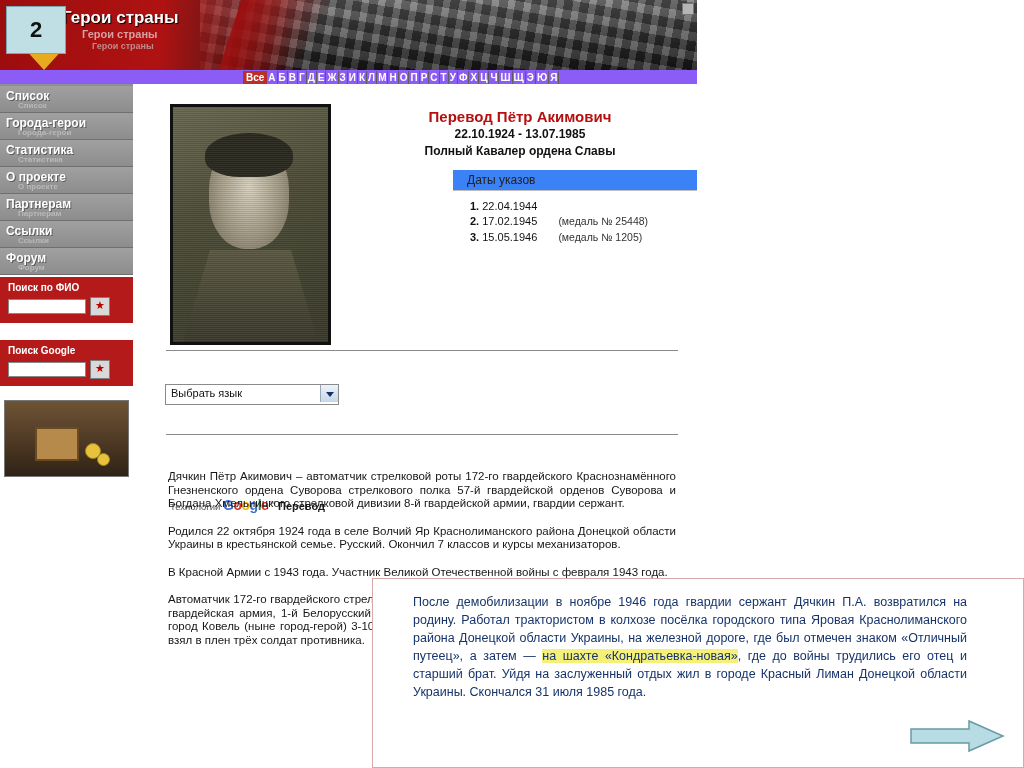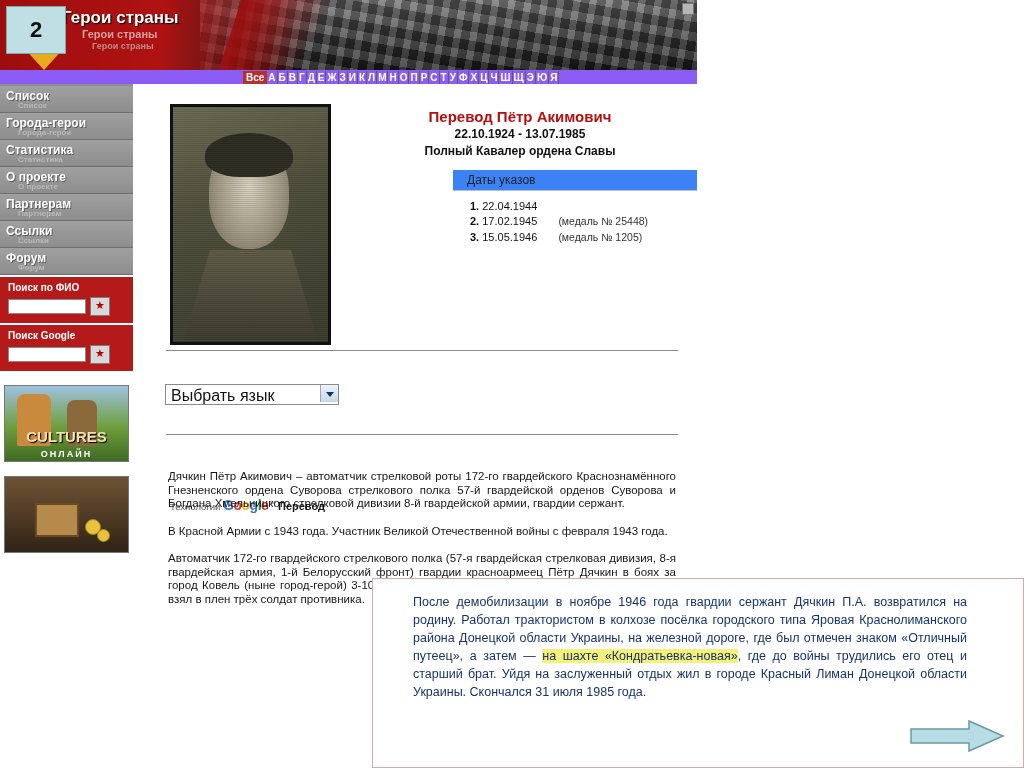--- a/index.html
+++ b/index.html
@@ -169,21 +169,21 @@
     font-size: 8px;
     font-weight: bold;
   }
 
   .search-block {
     width: 133px;
     background: #b51a1a;
     padding: 3px 0 7px 0;
     margin-top: 2px;
   }
-  .search-block.second { margin-top: 2px; }
+  .search-block.second { margin-top: 17px; }
   .search-title {
     color: #ffffff;
     font-size: 10px;
     font-weight: bold;
     padding: 2px 0 4px 8px;
   }
   .search-row {
     display: flex;
     align-items: center;
     padding-left: 8px;
@@ -357,21 +357,21 @@
   .decree-num { font-weight: bold; }
   .decree-note { color: #333; font-size: 10.5px; }
 
   
   .translate-select {
     position: absolute;
     left: 25px; top: 292px;
     width: 172px; height: 19px;
     border: 1px solid #8a8a8a;
     background: #ffffff;
-    font-size: 16px;
+    font-size: 11px;
     color: #111;
   }
   .translate-select .txt {
     position: absolute; left: 5px; top: 2px;
   }
   .translate-select .arrowbox {
     position: absolute; right: 0; top: 0;
     width: 17px; height: 17px;
     background: linear-gradient(180deg, #eef3fb 0%, #c6d6ea 100%);
     border-left: 1px solid #9aa7b6;
@@ -557,26 +557,20 @@
       </div>
 
       <div class="search-block second">
         <div class="search-title">Поиск Google</div>
         <div class="search-row">
           <input class="search-input" type="text" placeholder="" style="">
           <div class="search-btn">★</div>
         </div>
       </div>
 
-      <div class="ad ad1">
-        <div class="fig"></div>
-        <div class="fig2"></div>
-        <div class="t1">CULTURES</div>
-        <div class="t2">ОНЛАЙН</div>
-      </div>
 
       <div class="ad ad2">
         <div class="box"></div>
         <div class="coin"></div>
         <div class="coin2"></div>
       </div>
     </div>
 
     <div class="content">
 
@@ -620,20 +614,21 @@
       <div class="powered">
         <span>Технологии</span>
         <span class="g-logo"><span class="g1">G</span><span class="g2">o</span><span class="g3">o</span><span class="g4">g</span><span class="g5">l</span><span class="g6">e</span></span><span style="font-size:7px;vertical-align:super;">™</span>
         <span class="perevod">Перевод</span>
       </div>
 
       <div class="hr2"></div>
 
       <div class="body-text">
         <p>Дячкин Пётр Акимович – автоматчик стрелковой роты 172-го гвардейского Краснознамённого Гнезненского ордена Суворова стрелкового полка 57-й гвардейской орденов Суворова и Богдана Хмельницкого стрелковой дивизии 8-й гвардейской армии, гвардии сержант.</p>
+        <p>Родился 22 октября 1924 года в селе Волчий Яр Краснолиманского района Донецкой области Украины в крестьянской семье. Русский. Окончил 7 классов и курсы механизаторов.</p>
         <p>В Красной Армии с 1943 года. Участник Великой Отечественной войны с февраля 1943 года.</p>
         <p>Автоматчик 172-го гвардейского стрелкового полка (57-я гвардейская стрелковая дивизия, 8-я гвардейская армия, 1-й Белорусский фронт) гвардии красноармеец Пётр Дячкин в боях за город Ковель (ныне город-герой) 3-10 апреля 1944 года уничтожил несколько гитлеровцев и взял в плен трёх солдат противника.</p>
       </div>
 
     </div>
   </div>
 
   <div class="callout">
     <div class="callout-text">
       <p><span>После демобилизации в ноябре 1946 года гвардии сержант Дячкин П.А. возвратился на родину. Работал трактористом в колхозе посёлка городского типа Яровая Краснолиманского района Донецкой области Украины, на железной дороге, где был отмечен знаком «Отличный путеец», а затем — </span><span class="hl">на шахте «Кондратьевка-новая»</span><span>, где до войны трудились его отец и старший брат. Уйдя на заслуженный отдых жил в городе Красный Лиман Донецкой области Украины. Скончался 31 июля 1985 года.</span></p>

